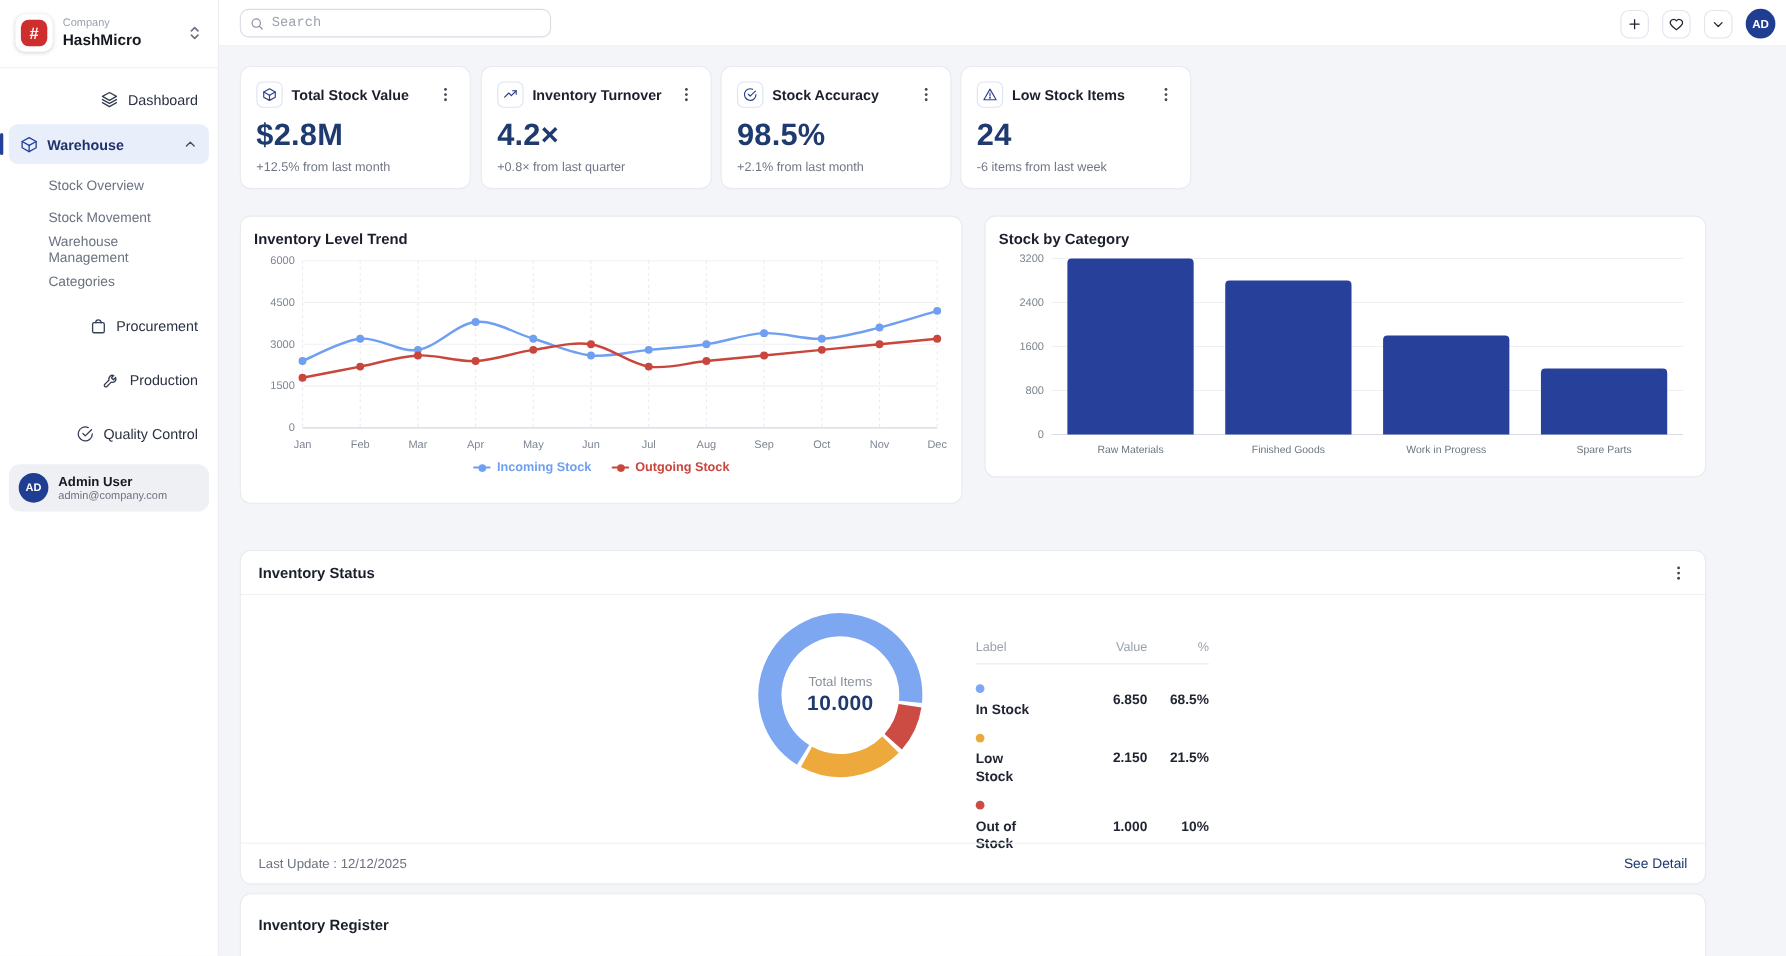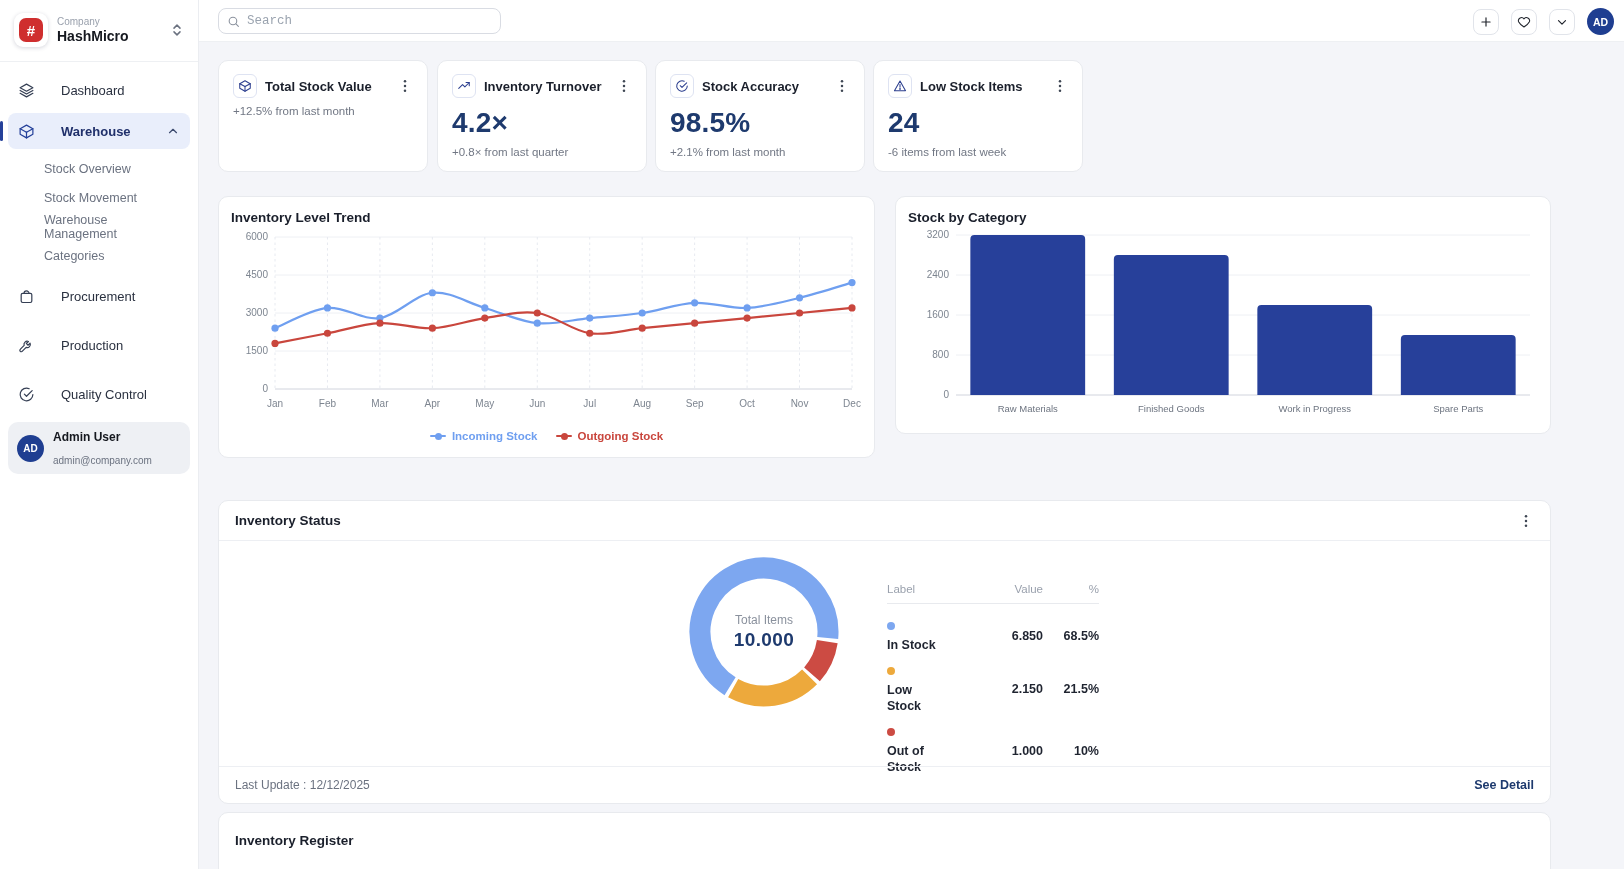--- a/index.html
+++ b/index.html
@@ -17,33 +17,33 @@
   .sidebar { position:absolute; left:0; top:0; width:199px; height:869px; background:#fff; border-right:1px solid #ebedf1; z-index:5; }
   .company-row { display:flex; align-items:center; gap:9px; padding:13px 12px 12px 14px; }
   .logo-box { width:34px; height:34px; border-radius:9px; background:#fff; box-shadow:0 1px 4px rgba(20,30,60,.18); display:flex; align-items:center; justify-content:center; flex:none; }
   .logo-mark { width:24px; height:24px; border-radius:7px; background:#cf2e2e; color:#fff; font-weight:bold; font-size:15px; display:flex; align-items:center; justify-content:center; }
   .company-meta { flex:1; min-width:0; }
   .company-label { font-size:10px; color:#9aa1ad; }
   .company-name { font-size:14px; font-weight:bold; color:#15181f; margin-top:1px; }
   .company-switch { color:#6b7280; width:18px; height:18px; cursor:pointer; }
   .side-divider { height:1px; background:#eef0f3; margin:2px 0 10px 0; }
   .nav { padding:0 8px; }
-  .nav-item { display:flex; align-items:center; gap:26px; height:36px; padding:0 10px; border-radius:8px; font-size:13px; color:#2a3140; cursor:pointer; margin-bottom:5px; position:relative; }
+  .nav-item { display:flex; align-items:center; gap:8px; height:36px; padding:0 10px; border-radius:8px; font-size:13px; color:#2a3140; cursor:pointer; margin-bottom:5px; position:relative;justify-content:flex-end; }
   .nav-item .nico { width:17px; height:17px; color:#353f54; flex:none; }
   .nav-item.active { background:#e9eefb; color:#20306b; font-weight:bold; }
   .nav-item.active .nico { color:#24409a; }
   .active-bar { position:absolute; left:-8px; top:8px; width:3px; height:20px; border-radius:2px; background:#24409a; }
   .nav-chevron { margin-left:auto; width:14px; height:14px; color:#3c4a6e; }
   .sub-list { margin:2px 12px 8px 0; }
   .sub-item { height:29px; display:flex; align-items:center; padding-left:36px; font-size:12.5px; color:#6b7280; border-radius:7px; cursor:pointer; }
   .nav-gap { height:8px; }
   .user-card { margin:10px 8px 0 8px; background:#eef0f4; border-radius:10px; padding:8px 9px; display:flex; align-items:center; gap:9px; cursor:pointer; }
   .avatar-sm { width:27px; height:27px; border-radius:50%; background:#1f3e91; color:#fff; font-size:10px; font-weight:bold; display:flex; align-items:center; justify-content:center; flex:none; }
   .user-name { font-size:12px; font-weight:bold; color:#15181f; }
-  .user-email { font-size:10px; color:#6b7280; margin-top:11px; }
+  .user-email { font-size:10px; color:#6b7280; margin-top:1px; }
 
   
   .topbar { position:absolute; left:199px; top:0; width:1425px; height:42px; background:#fff; border-bottom:1px solid #eef0f3; }
   .search-wrap { position:absolute; left:19px; top:8px; width:283px; height:26px; border:1px solid #d9dce3; border-radius:8px; background:#fff; display:flex; align-items:center; padding:0 8px; gap:7px; }
   .search-wrap .sico { width:13px; height:13px; color:#8b929e; flex:none; }
   .search-input { border:none; outline:none; flex:1; font-size:12.5px; font-family:Liberation Mono, monospace; color:#1f2430; background:transparent; }
   .search-input::placeholder { color:#9aa3af; }
   .tb-actions { position:absolute; right:10px; top:8px; display:flex; align-items:center; gap:12px; }
   .tb-btn { width:26px; height:26px; border:1px solid #e1e4ea; background:#fff; border-radius:8px; display:flex; align-items:center; justify-content:center; color:#20242c; cursor:pointer; }
   .tb-btn svg { width:14px; height:14px; }
@@ -59,21 +59,21 @@
   .icon-box { width:24px; height:24px; border:1px solid #dee3f2; border-radius:6px; color:#2c3f8f; display:flex; align-items:center; justify-content:center; flex:none; }
   .icon-box svg { width:14px; height:14px; }
   .kpi-title { font-size:13px; font-weight:bold; color:#1a1f2b; flex:1; }
   .kpi-value { font-size:28px; font-weight:bold; color:#1e3a6e; margin-top:9px; letter-spacing:.2px; }
   .kpi-delta { font-size:11.5px; color:#717784; margin-top:7px; }
 
   
   .card-title { font-size:13.5px; font-weight:bold; color:#1a1f2b; }
   .trend-card { left:218px; top:196px; width:657px; height:262px; padding:13px 12px; }
   .bar-card { left:895px; top:196px; width:656px; height:238px; padding:13px 12px; }
-  .legend-row { display:flex; justify-content:center; align-items:center; gap:18px; margin-top:13px; }
+  .legend-row { display:flex; justify-content:center; align-items:center; gap:18px; margin-top:2px; }
   .legend-entry { display:flex; align-items:center; gap:6px; font-size:11.5px; font-weight:bold; cursor:pointer; }
   .lm { width:16px; height:2.5px; border-radius:2px; position:relative; display:inline-block; }
   .lmdot { position:absolute; left:5px; top:-2.2px; width:7px; height:7px; border-radius:50%; display:inline-block; }
 
   
   .status-card { left:218px; top:500px; width:1333px; height:304px; }
   .status-head { height:40px; display:flex; align-items:center; justify-content:space-between; padding:0 16px; border-bottom:1px solid #edeff3; }
   .donut-wrap { position:absolute; left:470px; top:56px; width:150px; height:150px; }
   .donut-center { position:absolute; inset:0; display:flex; flex-direction:column; align-items:center; justify-content:center; pointer-events:none; }
   .donut-label { font-size:12px; color:#8a919d; }
@@ -81,21 +81,21 @@
   .status-table { position:absolute; left:668px; top:82px; width:212px; display:grid; grid-template-columns:1fr 62px 56px; row-gap:0; align-items:center; }
   .st-h { font-size:11.5px; color:#9aa1ad; padding-bottom:8px; }
   .st-h.right, .st-c.right { text-align:right; }
   .st-divider { grid-column:1 / -1; height:1px; background:#e8eaee; margin-bottom:9px; }
   .st-c { font-size:12.5px; font-weight:bold; color:#1f2430; padding:5.5px 0; }
   .st-label { display:flex; align-items:flex-start; gap:8px;flex-direction:column; }
   .st-dot { width:8px; height:8px; border-radius:50%; flex:none; margin-top:3px; }
   .st-label-text { max-width:60px; line-height:1.25; }
   .status-foot { position:absolute; left:0; right:0; bottom:0; height:37px; border-top:1px solid #edeff3; display:flex; align-items:center; justify-content:space-between; padding:12px 16px; }
   .last-update { font-size:12px; color:#6b7280; }
-  .see-detail { font-size:12.5px; font-weight:bold; color:#1e3a6e; cursor:pointer; }
+  .see-detail { font-size:12.5px; font-weight:normal; color:#1e3a6e; cursor:pointer; }
 
   
   .register-card { left:218px; top:812px; width:1333px; height:90px; padding:20px 16px; }
 
   .axis-text { font-size:10px; fill:#7d8590; font-family:"Liberation Sans",sans-serif; }
   .cat-text { font-size:9.5px; fill:#6d7480; font-family:"Liberation Sans",sans-serif; }
 </style>
 </head>
 <body>
 
@@ -224,20 +224,21 @@
           <line x1="12" y1="13" x2="12" y2="21"></line>
         </svg>
     </div>
     <div class="kpi-title">Total Stock Value</div>
     <svg class="kebab" viewBox="0 0 24 24" fill="currentColor">
         <circle cx="12" cy="5" r="1.9"></circle>
         <circle cx="12" cy="12" r="1.9"></circle>
         <circle cx="12" cy="19" r="1.9"></circle>
       </svg>
   </div>
+  <div class="kpi-value">$2.8M</div>
   <div class="kpi-delta">+12.5% from last month</div>
 </div>
 
 <div class="card kpi" style="left:437px">
   <div class="kpi-head">
     <div class="icon-box">
       <svg viewBox="0 0 24 24" fill="none" stroke="currentColor" stroke-width="1.8" stroke-linecap="round" stroke-linejoin="round">
           <polyline points="3 16 9.5 9.5 13.5 13.5 21 6"></polyline>
           <polyline points="15.5 6 21 6 21 11.5"></polyline>
         </svg>

